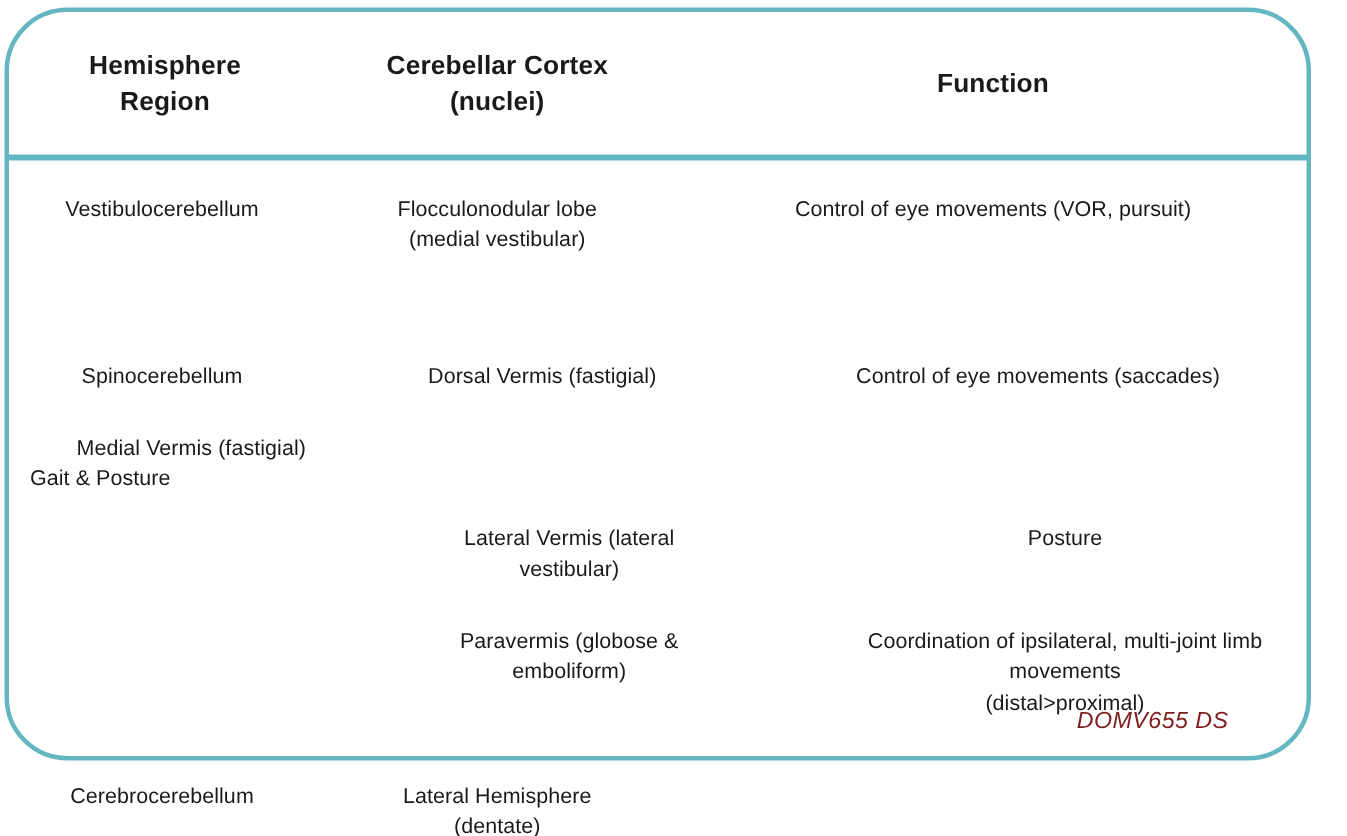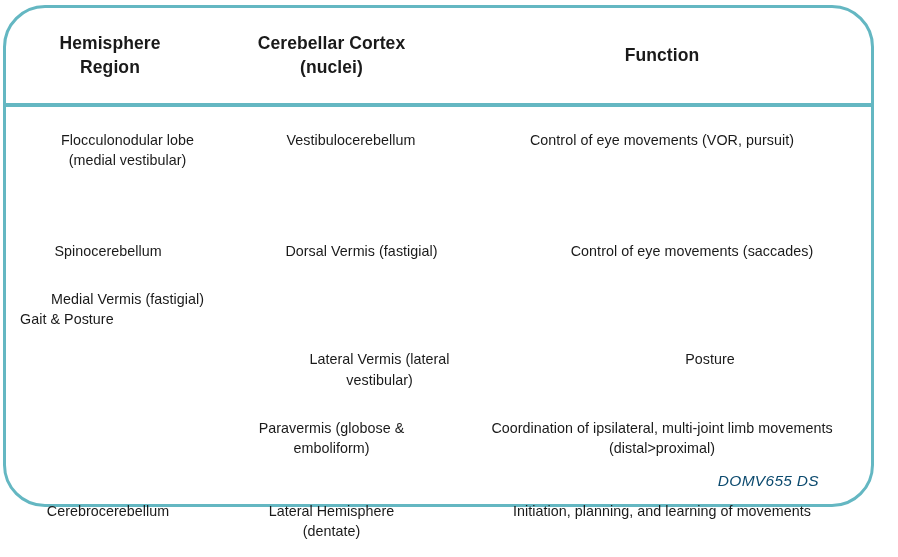--- a/index.html
+++ b/index.html
@@ -77,36 +77,36 @@
   }
   .cell.c1 { width: 204px; }
   .cell.c2 { width: 243px; }
   .cell.c3 { flex: 1; padding: 0 14px; box-sizing: border-box; }
 
   
   .row.r0 { margin-top: 23px; }
   .row.r1 { margin-top: 70px; gap: 30px; }
   .row.r2 { margin-top: 28px; flex-direction: column; }
   .row.r3 { margin-top: 20px; gap: 48px; }
-  .row.r4 { margin-top: 28px; }
+  .row.r4 { margin-top: 28px; gap: 48px; }
   .row.r5 { margin-top: 42px; }
 
   
   .cell .sub { display: block; }
 
   
   #footer {
     position: absolute;
     right: 52px;
     bottom: 14px;
     font-size: 15.5px;
     font-style: italic;
     font-weight: 500;
     letter-spacing: .3px;
-    color: #0c4a6e;
+    color: #7f1d1d;
   }
 </style>
 </head>
 <body>
 
 <div id="card">
 
   <div id="header-row">
     <div class="hcell c1">
       <span>Hemisphere</span><br>
@@ -119,25 +119,25 @@
     <div class="hcell c3">
       <span>Function</span>
     </div>
   </div>
 
   <div id="header-divider"></div>
 
   <div id="body-rows">
 
     <div class="row r0">
+      <div class="cell c1">Vestibulocerebellum</div>
       <div class="cell c2">
         <span class="sub">Flocculonodular lobe</span>
         <span class="sub">(medial vestibular)</span>
       </div>
-      <div class="cell c1">Vestibulocerebellum</div>
       <div class="cell c3">
         <span class="sub">Control of eye movements (VOR, pursuit)</span>
       </div>
     </div>
 
     <div class="row r1">
       <div class="cell c1">Spinocerebellum</div>
       <div class="cell c2">
         <span class="sub">Dorsal Vermis (fastigial)</span>
       </div>
@@ -178,22 +178,19 @@
         <span class="sub">(distal&gt;proximal)</span>
       </div>
     </div>
 
     <div class="row r5">
       <div class="cell c1">Cerebrocerebellum</div>
       <div class="cell c2">
         <span class="sub">Lateral Hemisphere</span>
         <span class="sub">(dentate)</span>
       </div>
-      <div class="cell c3">
-        <span class="sub">Initiation, planning, and learning of movements</span>
-      </div>
     </div>
 
   </div>
 
   <div id="footer">DOMV655 DS</div>
 
 </div>
 
 </body></html>

